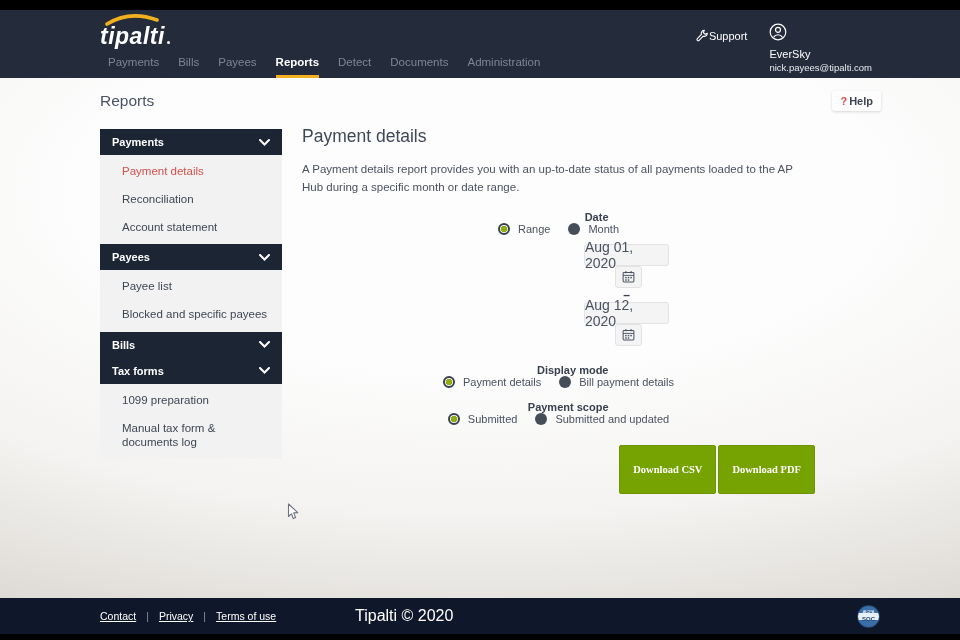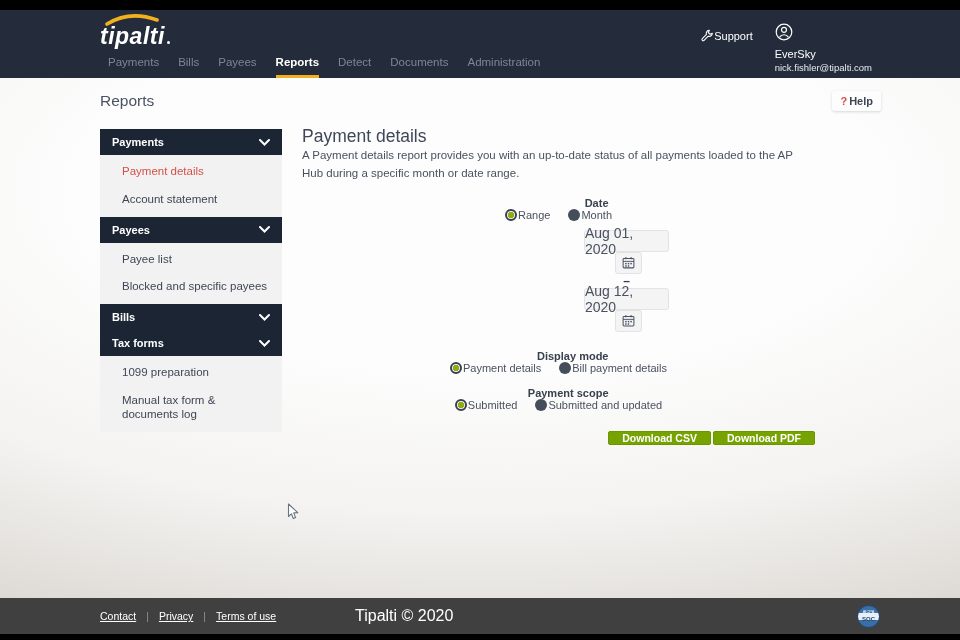--- a/index.html
+++ b/index.html
@@ -80,34 +80,34 @@
   .side-item {
     font-size:11.5px; color:#3F4754; padding:7px 10px 7px 22px;
     line-height:1.2; cursor:pointer;
   }
   .side-item.active { color:#D4504A; }
 
   
   .content { position:absolute; left:302px; top:48px; width:513px; }
   .content-title { font-size:17.5px; font-weight:400; color:#3E4758; }
   .description {
-    margin-top:0; font-size:11.5px; color:#4A5160;
+    margin-top:14px; font-size:11.5px; color:#4A5160;
     line-height:1.55; width:509px;
   }
   .form-row { display:flex; align-items:center;flex-direction:column; }
   .row-date { margin-top:14px; }
   .row-inputs { margin-top:9px; margin-left:136px; }
   .row-display { margin-top:18px; }
   .row-scope { margin-top:13px; }
   .form-label {
     width:113px; text-align:right; font-size:11px; font-weight:bold;
     color:#39414E; margin-right:13px; flex-shrink:0;
   }
   .radio-group { display:flex; align-items:center; gap:18px; }
-  .radio-opt { display:flex; align-items:flex-start; gap:1px; font-size:11px; color:#4A5160; cursor:pointer; }
+  .radio-opt { display:flex; align-items:flex-start; gap:8px; font-size:11px; color:#4A5160; cursor:pointer; }
   .radio { width:12px; height:12px; border-radius:50%; flex-shrink:0; }
   .radio.sel {
     border:2px solid #39414E;
     background: radial-gradient(circle, #8FAC12 0%, #8FAC12 52%, #F6F6F4 58%);
   }
   .radio.unsel { background:#454D5A; }
   .date-field {
     width:85px; height:22px; background:#F4F4F5;
     border:1px solid #E3E3E5; border-radius:3px;
     font-size:14px; color:#4A5160;
@@ -115,28 +115,28 @@
   }
   .cal-btn {
     width:27px; height:22px; background:#F4F4F5;
     border:1px solid #E3E3E5; border-radius:3px; margin-left:4px;
     display:flex; align-items:center; justify-content:center; cursor:pointer;
   }
   .range-sep { margin:0 9px; font-weight:bold; color:#39414E; font-size:12px; }
   .row-buttons { margin-top:20px; display:flex; justify-content:flex-end; gap:2px; }
   .btn-green {
     background:#77A302; border:1px solid #6C9502; color:#fff;
-    font-size:10.5px; font-weight:bold; font-family:Liberation Sans, sans-serif;
-    padding:0 13px; border-radius:2px; cursor:pointer;
+    font-size:10.5px; font-weight:bold; font-family:Liberation Serif, serif;
+    padding:18px 13px; border-radius:2px; cursor:pointer;
   }
 
   
   .footer {
     position:absolute; top:598px; left:0; width:960px; height:36px;
-    background:#404040; color:#fff;
+    background:#0f172a; color:#fff;
   }
   .footer-links {
     position:absolute; left:100px; top:50%; transform:translateY(-50%);
     display:flex; align-items:center; gap:10px; font-size:10.5px;
   }
   .footer-link { text-decoration:underline; cursor:pointer; }
   .footer-divider { color:#8A92A1; }
   .footer-center {
     position:absolute; left:355px; top:50%; transform:translateY(-50%);
     font-size:16px;
@@ -182,21 +182,21 @@
       <span>Support</span>
     </div>
     <div class="user-block">
       <svg width="18" height="18" viewBox="0 0 18 18">
         <circle cx="9" cy="9" r="7.8" stroke="#fff" fill="none" stroke-width="1.2"></circle>
         <circle cx="9" cy="6.8" r="2.5" stroke="#fff" fill="none" stroke-width="1.2"></circle>
         <path d="M4.6 14.1a5.3 5.3 0 0 1 8.8 0" stroke="#fff" fill="none" stroke-width="1.2"></path>
       </svg>
       <div class="user-names">
         <span class="user-name">EverSky</span>
-        <span class="user-email">nick.fishler@tipalti.com</span>
+        <span class="user-email">nick.payees@tipalti.com</span>
       </div>
       <svg class="user-chevron" width="10" height="6" viewBox="0 0 10 6">
         <path d="M1 1 L5 5 L9 1" stroke="#fff" stroke-width="1.5" fill="none" stroke-linecap="round"></path>
       </svg>
     </div>
   </div>
 </div>
 
 <div class="main">
   <div class="page-title">Reports</div>
@@ -209,20 +209,21 @@
   <div class="sidebar">
 
     <div class="section-header">
       <span>Payments</span>
       <svg width="11" height="7" viewBox="0 0 11 7">
           <path d="M1 1 L5.5 5.5 L10 1" stroke="#fff" stroke-width="2" fill="none" stroke-linecap="round"></path>
         </svg>
     </div>
     <div class="section-items">
       <div class="side-item active">Payment details</div>
+      <div class="side-item">Reconciliation</div>
       <div class="side-item">Account statement</div>
     </div>
 
     <div class="section-header">
       <span>Payees</span>
       <svg width="11" height="7" viewBox="0 0 11 7">
           <path d="M1 1 L5.5 5.5 L10 1" stroke="#fff" stroke-width="2" fill="none" stroke-linecap="round"></path>
         </svg>
     </div>
     <div class="section-items">

